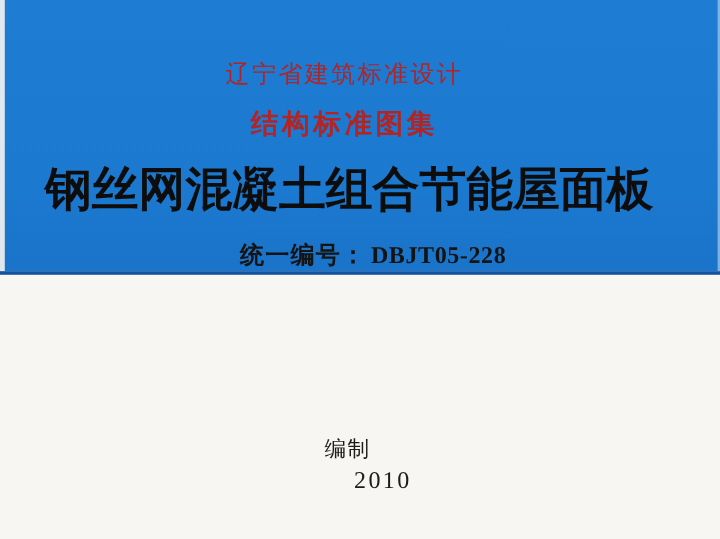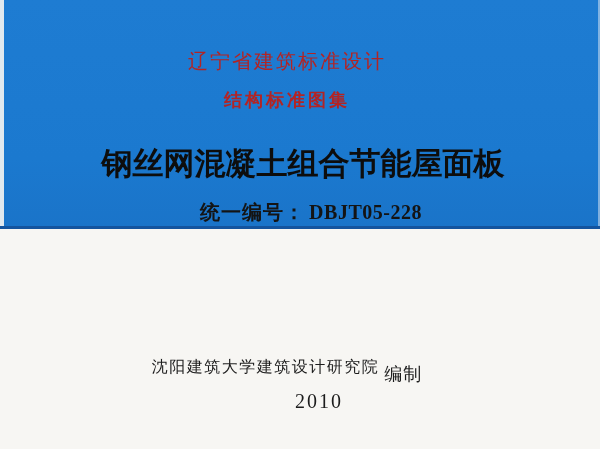--- a/index.html
+++ b/index.html
@@ -20,26 +20,26 @@
   }
   .cline {
     position:absolute; left:0; width:574px;
     text-align:center; white-space:nowrap;
   }
   .series-title {
     top:48px; font-size:20px; font-weight:normal;
     color:#b32424; letter-spacing:2px;
   }
   .series-subtitle {
-    top:88px; font-size:18px; font-weight:bold;
+    top:88px; font-size:23px; font-weight:bold;
     color:#b32424; letter-spacing:3px;
   }
   .main-title {
-    top:127px; font-size:31px; font-weight:bold;
-    color:#0d0d0d; letter-spacing:0px; margin:16px;
+    top:127px; font-size:39px; font-weight:bold;
+    color:#0d0d0d; letter-spacing:0px; margin:4px;
   }
   .number-line {
     font-size:20px; font-weight:bold; color:#141414; letter-spacing:1px;
   }
   .unified-line { top:199px;margin-left:24px; }
   .atlas-line   { top:232px; }
   .number-value { letter-spacing:0.5px; padding-left:4px; }
   .publisher-block {
     position:absolute; top:346px; left:0; width:574px;
     display:flex; justify-content:center; align-items:center; gap:5px;
@@ -70,20 +70,19 @@
 
   <h1 class="cline main-title">钢丝网混凝土组合节能屋面板</h1>
 
   <div class="cline number-line unified-line">
     <span>统一编号：</span><span class="number-value">DBJT05-228</span>
   </div>
 
 
   <div class="publisher-block">
     <div class="institutes">
-      <div>沈阳建筑大学建筑设计研究院</div>
     </div>
     <div class="compiled">编制</div>
   </div>
 
   <div class="cline year">2010</div>
 
 </div>
 
 </body></html>

